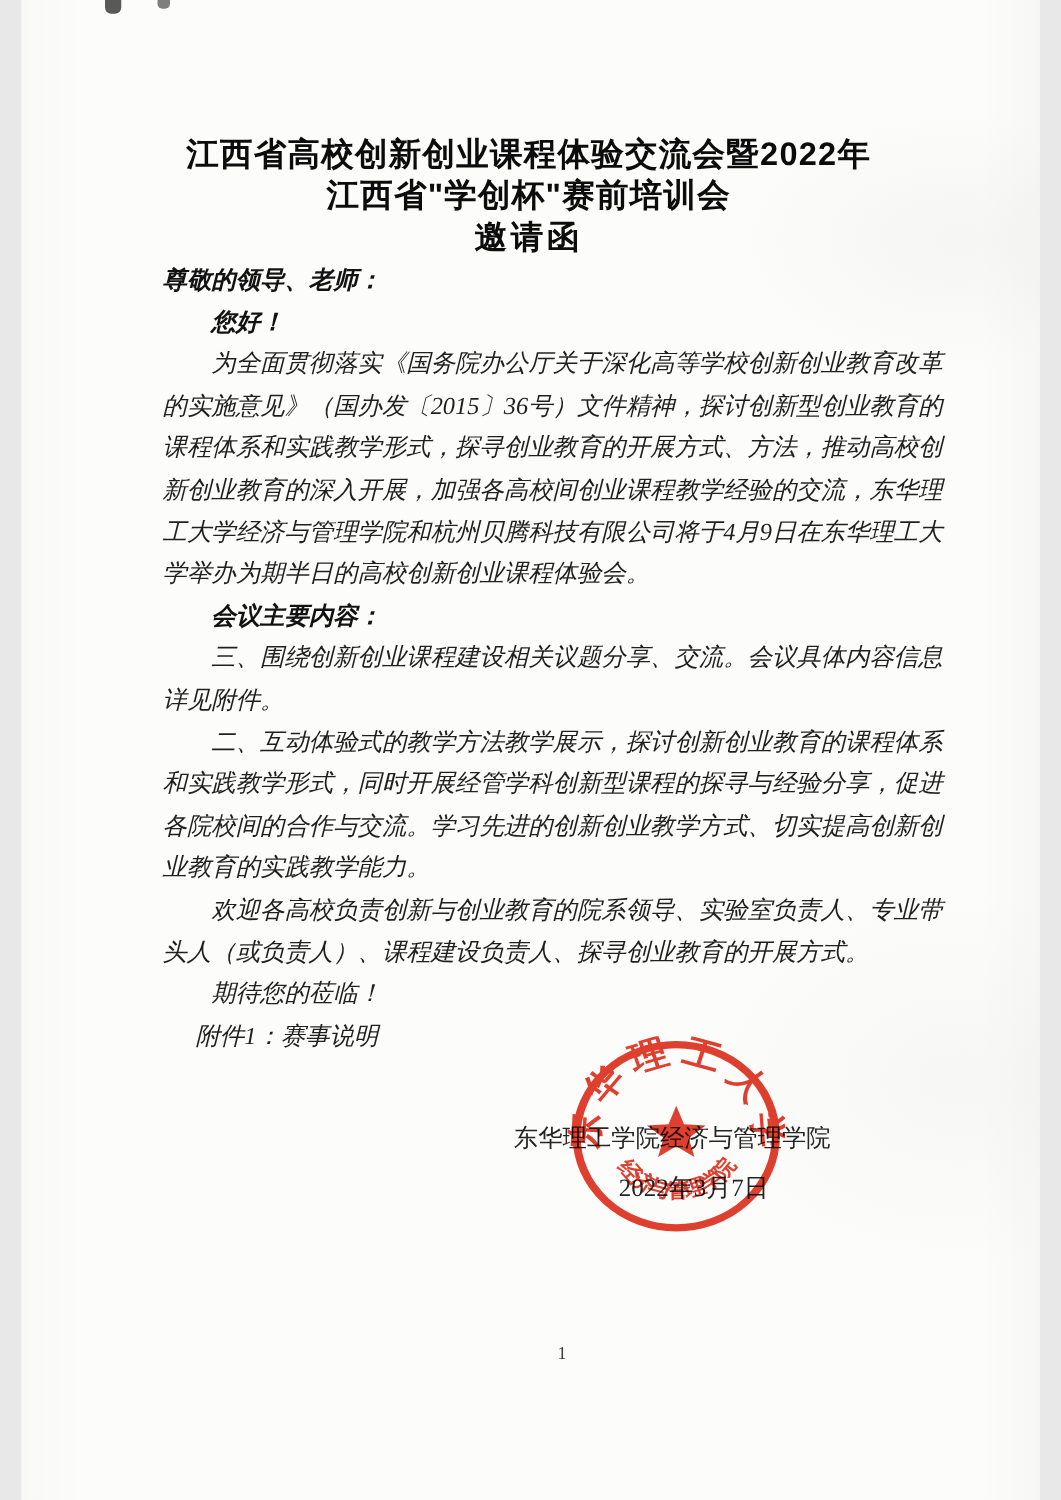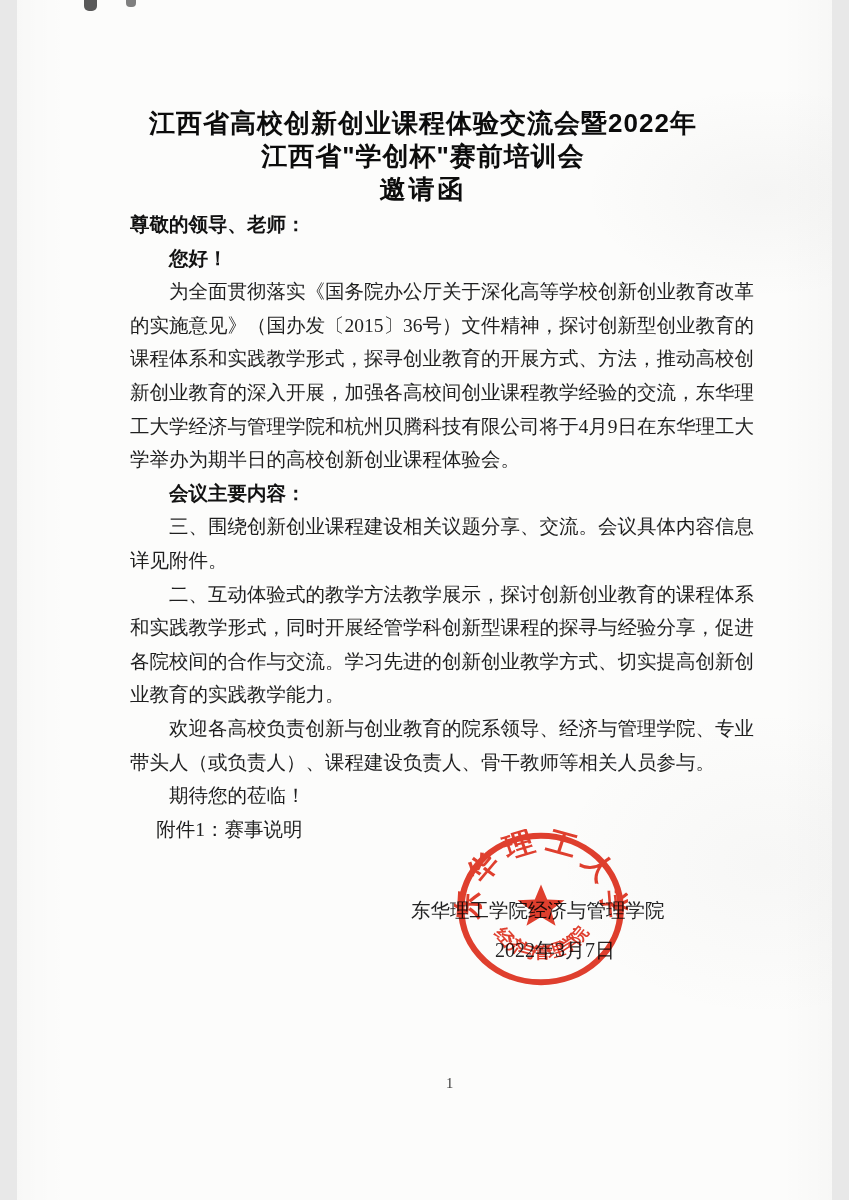--- a/index.html
+++ b/index.html
@@ -44,20 +44,21 @@
     letter-spacing:1px;
   }
   .title-invite { letter-spacing:3px;text-align:center; }
 
   .body-text {
     margin-top:2px;
     font-size:19.5px;
     line-height:33.6px;
     text-align:justify;
     color:#1f1f1f;
+    font-style:italic;
   }
   .body-text p { margin:0; }
   .indent { text-indent:2em; }
   .att-indent { text-indent:1.35em; }
   .bold { font-weight:bold; color:#121212; }
 
   .signature-org {
     position:absolute; left:394px; top:897px;
     font-size:19.5px; color:#242424; white-space:nowrap;
   }
@@ -94,21 +95,21 @@
       <div class="title-invite">邀请函</div>
     </div>
 
     <div class="body-text">
       <p class="bold">尊敬的领导、老师：</p>
       <p class="indent bold">您好！</p>
       <p class="indent">为全面贯彻落实《国务院办公厅关于深化高等学校创新创业教育改革的实施意见》（国办发〔2015〕36号）文件精神，探讨创新型创业教育的课程体系和实践教学形式，探寻创业教育的开展方式、方法，推动高校创新创业教育的深入开展，加强各高校间创业课程教学经验的交流，东华理工大学经济与管理学院和杭州贝腾科技有限公司将于4月9日在东华理工大学举办为期半日的高校创新创业课程体验会。</p>
       <p class="indent bold">会议主要内容：</p>
       <p class="indent">三、围绕创新创业课程建设相关议题分享、交流。会议具体内容信息详见附件。</p>
       <p class="indent">二、互动体验式的教学方法教学展示，探讨创新创业教育的课程体系和实践教学形式，同时开展经管学科创新型课程的探寻与经验分享，促进各院校间的合作与交流。学习先进的创新创业教学方式、切实提高创新创业教育的实践教学能力。</p>
-      <p class="indent">欢迎各高校负责创新与创业教育的院系领导、经济与管理学院、专业带头人（或负责人）、课程建设负责人、骨干教师等相关人员参与。</p>
+      <p class="indent">欢迎各高校负责创新与创业教育的院系领导、实验室负责人、专业带头人（或负责人）、课程建设负责人、探寻创业教育的开展方式。</p>
       <p class="indent">期待您的莅临！</p>
       <p class="att-indent">附件1：赛事说明</p>
     </div>
 
   </div>
 
   <div class="signature-org">东华理工学院经济与管理学院</div>
   <div class="signature-date">2022年3月7日</div>
 
   <svg class="stamp" viewBox="0 0 190 190" preserveAspectRatio="none" xmlns="http://www.w3.org/2000/svg">

